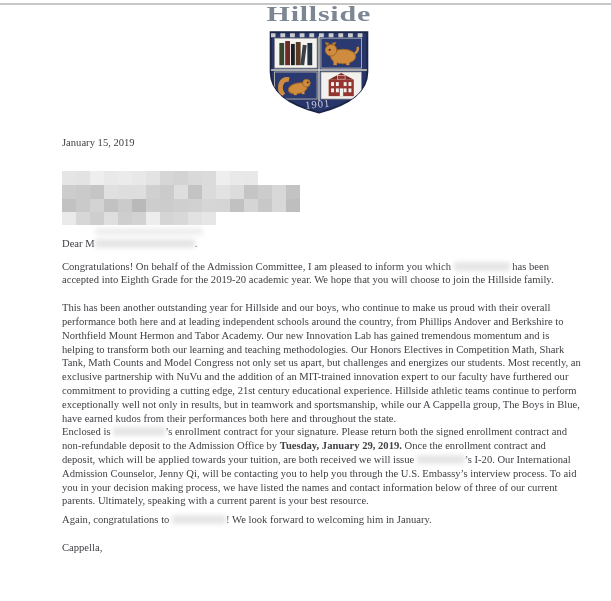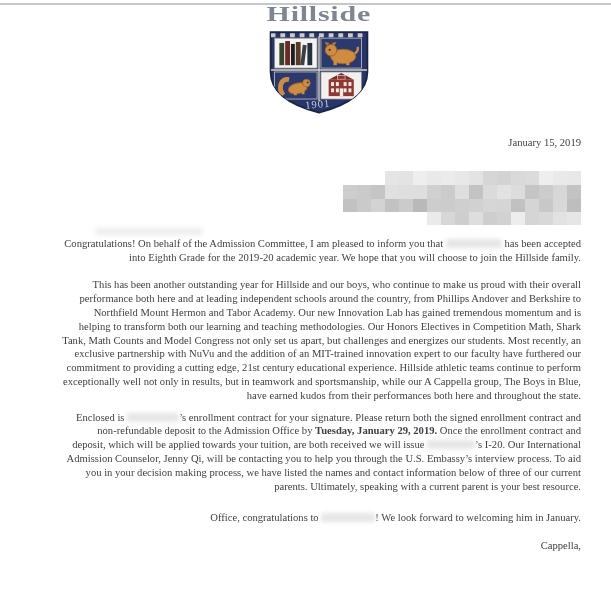--- a/index.html
+++ b/index.html
@@ -9,26 +9,26 @@
 
   
   .logo{position:absolute;left:256px;top:5px;width:126px;text-align:center;}
   .logo-name{color:#7d8794;font-size:20px;line-height:19px;font-weight:bold;}
   .logo-name .stretch{display:inline-block;transform:scaleX(1.5);transform-origin:center;
         letter-spacing:0.5px;}
   .shield-svg{display:block;margin:3px auto 0;}
 
   
   .letter{position:absolute;left:62px;top:136px;width:519px;color:#3f4145;
-          font-size:10.6px;line-height:13.8px;text-align:right;}
+          font-size:10.6px;line-height:13.8px;text-align:left;}
   .line{white-space:nowrap;}
   .date{margin-bottom:21px;}
   .para{margin-bottom:14px;}
-  .para.tight{margin-bottom:8px;}
-  .para.mid{margin-bottom:18px;}
+  .para.tight{margin-bottom:0;}
+  .para.mid{margin-bottom:5px;}
   .salutation{margin-bottom:9px;}
   .bold{font-weight:bold;}
 
   
   .mosaic{margin-bottom:3px;line-height:0;filter:blur(0.4px);}
   .mosaic-row{font-size:0;line-height:0;}
   .mosaic-cell{display:inline-block;}
 
   
   .redact-inline{display:inline-block;height:9px;border-radius:2px;background:#d7d7d7;
@@ -123,24 +123,25 @@
 
     <div class="mosaic">
         <div class="mosaic-row"><span class="mosaic-cell" style="width: 14px; height: 14px; background: rgb(229, 229, 229);"></span><span class="mosaic-cell" style="width: 14px; height: 14px; background: rgb(227, 227, 227);"></span><span class="mosaic-cell" style="width: 14px; height: 14px; background: rgb(238, 238, 238);"></span><span class="mosaic-cell" style="width: 14px; height: 14px; background: rgb(233, 233, 233);"></span><span class="mosaic-cell" style="width: 14px; height: 14px; background: rgb(235, 235, 235);"></span><span class="mosaic-cell" style="width: 14px; height: 14px; background: rgb(232, 232, 232);"></span><span class="mosaic-cell" style="width: 14px; height: 14px; background: rgb(227, 227, 227);"></span><span class="mosaic-cell" style="width: 14px; height: 14px; background: rgb(214, 214, 214);"></span><span class="mosaic-cell" style="width: 14px; height: 14px; background: rgb(211, 211, 211);"></span><span class="mosaic-cell" style="width: 14px; height: 14px; background: rgb(217, 217, 217);"></span><span class="mosaic-cell" style="width: 14px; height: 14px; background: rgb(219, 219, 219);"></span><span class="mosaic-cell" style="width: 14px; height: 14px; background: rgb(238, 238, 238);"></span><span class="mosaic-cell" style="width: 14px; height: 14px; background: rgb(233, 233, 233);"></span><span class="mosaic-cell" style="width: 14px; height: 14px; background: rgb(232, 232, 232);"></span></div>
         <div class="mosaic-row"><span class="mosaic-cell" style="width: 14px; height: 14px; background: rgb(205, 205, 205);"></span><span class="mosaic-cell" style="width: 14px; height: 14px; background: rgb(202, 202, 202);"></span><span class="mosaic-cell" style="width: 14px; height: 14px; background: rgb(197, 197, 197);"></span><span class="mosaic-cell" style="width: 14px; height: 14px; background: rgb(224, 224, 224);"></span><span class="mosaic-cell" style="width: 14px; height: 14px; background: rgb(222, 222, 222);"></span><span class="mosaic-cell" style="width: 14px; height: 14px; background: rgb(222, 222, 222);"></span><span class="mosaic-cell" style="width: 14px; height: 14px; background: rgb(208, 208, 208);"></span><span class="mosaic-cell" style="width: 14px; height: 14px; background: rgb(203, 203, 203);"></span><span class="mosaic-cell" style="width: 14px; height: 14px; background: rgb(222, 222, 222);"></span><span class="mosaic-cell" style="width: 14px; height: 14px; background: rgb(195, 195, 195);"></span><span class="mosaic-cell" style="width: 14px; height: 14px; background: rgb(219, 219, 219);"></span><span class="mosaic-cell" style="width: 14px; height: 14px; background: rgb(226, 226, 226);"></span><span class="mosaic-cell" style="width: 14px; height: 14px; background: rgb(220, 220, 220);"></span><span class="mosaic-cell" style="width: 14px; height: 14px; background: rgb(197, 197, 197);"></span><span class="mosaic-cell" style="width: 14px; height: 14px; background: rgb(204, 204, 204);"></span><span class="mosaic-cell" style="width: 14px; height: 14px; background: rgb(215, 215, 215);"></span><span class="mosaic-cell" style="width: 14px; height: 14px; background: rgb(195, 195, 195);"></span></div>
         <div class="mosaic-row"><span class="mosaic-cell" style="width: 14px; height: 13px; background: rgb(194, 194, 194);"></span><span class="mosaic-cell" style="width: 14px; height: 13px; background: rgb(202, 202, 202);"></span><span class="mosaic-cell" style="width: 14px; height: 13px; background: rgb(211, 211, 211);"></span><span class="mosaic-cell" style="width: 14px; height: 13px; background: rgb(194, 194, 194);"></span><span class="mosaic-cell" style="width: 14px; height: 13px; background: rgb(203, 203, 203);"></span><span class="mosaic-cell" style="width: 14px; height: 13px; background: rgb(185, 185, 185);"></span><span class="mosaic-cell" style="width: 14px; height: 13px; background: rgb(205, 205, 205);"></span><span class="mosaic-cell" style="width: 14px; height: 13px; background: rgb(204, 204, 204);"></span><span class="mosaic-cell" style="width: 14px; height: 13px; background: rgb(207, 207, 207);"></span><span class="mosaic-cell" style="width: 14px; height: 13px; background: rgb(209, 209, 209);"></span><span class="mosaic-cell" style="width: 14px; height: 13px; background: rgb(214, 214, 214);"></span><span class="mosaic-cell" style="width: 14px; height: 13px; background: rgb(213, 213, 213);"></span><span class="mosaic-cell" style="width: 14px; height: 13px; background: rgb(193, 193, 193);"></span><span class="mosaic-cell" style="width: 14px; height: 13px; background: rgb(213, 213, 213);"></span><span class="mosaic-cell" style="width: 14px; height: 13px; background: rgb(200, 200, 200);"></span><span class="mosaic-cell" style="width: 14px; height: 13px; background: rgb(216, 216, 216);"></span><span class="mosaic-cell" style="width: 14px; height: 13px; background: rgb(190, 190, 190);"></span></div>
         <div class="mosaic-row"><span class="mosaic-cell" style="width: 14px; height: 13px; background: rgb(234, 234, 234);"></span><span class="mosaic-cell" style="width: 14px; height: 13px; background: rgb(215, 215, 215);"></span><span class="mosaic-cell" style="width: 14px; height: 13px; background: rgb(206, 206, 206);"></span><span class="mosaic-cell" style="width: 14px; height: 13px; background: rgb(222, 222, 222);"></span><span class="mosaic-cell" style="width: 14px; height: 13px; background: rgb(206, 206, 206);"></span><span class="mosaic-cell" style="width: 14px; height: 13px; background: rgb(210, 210, 210);"></span><span class="mosaic-cell" style="width: 14px; height: 13px; background: rgb(237, 237, 237);"></span><span class="mosaic-cell" style="width: 14px; height: 13px; background: rgb(213, 213, 213);"></span><span class="mosaic-cell" style="width: 14px; height: 13px; background: rgb(216, 216, 216);"></span><span class="mosaic-cell" style="width: 14px; height: 13px; background: rgb(226, 226, 226);"></span><span class="mosaic-cell" style="width: 14px; height: 13px; background: rgb(230, 230, 230);"></span></div>
       </div>
 
     <div class="smudge"></div>
 
+    <div class="salutation line"><span>Dear M</span><span class="redact-inline light" style="width: 100px;"></span><span>.</span></div>
 
-    <div class="para"><span>Congratulations!  On behalf of the Admission Committee, I am pleased to inform you that </span><span class="redact-inline light" style="width: 56px;"></span><span> has been accepted into Eighth Grade for the 2019-20 academic year. We hope that you will choose to join the Hillside family.</span></div>
+    <div class="para"><span>Congratulations!  On behalf of the Admission Committee, I am pleased to inform you which </span><span class="redact-inline light" style="width: 56px;"></span><span> has been accepted into Eighth Grade for the 2019-20 academic year. We hope that you will choose to join the Hillside family.</span></div>
 
     <div class="para tight"><span>This has been another outstanding year for Hillside and our boys, who continue to make us proud with their overall performance both here and at leading independent schools around the country, from Phillips Andover and Berkshire to Northfield Mount Hermon and Tabor Academy. Our new Innovation Lab has gained tremendous momentum and is helping to transform both our learning and teaching methodologies. Our Honors Electives in Competition Math, Shark Tank, Math Counts and Model Congress not only set us apart, but challenges and energizes our students. Most recently, an exclusive partnership with NuVu and the addition of an MIT-trained innovation expert to our faculty have furthered our commitment to providing a cutting edge, 21st century educational experience. Hillside athletic teams continue to perform exceptionally well not only in results, but in teamwork and sportsmanship, while our A Cappella group, The Boys in Blue, have earned kudos from their performances both here and throughout the state.</span></div>
 
     <div class="para mid"><span>Enclosed is </span><span class="redact-inline light" style="width: 52px;"></span><span>’s enrollment contract for your signature. Please return both the signed enrollment contract and non-refundable deposit to the Admission Office by </span><span class="bold">Tuesday, January 29, 2019.</span><span> Once the enrollment contract and deposit, which will be applied towards your tuition, are both received we will issue </span><span class="redact-inline light" style="width: 48px;"></span><span>’s I-20.  Our International Admission Counselor, Jenny Qi, will be contacting you to help you through the U.S. Embassy’s interview process. To aid you in your decision making process, we have listed the names and contact information below of three of our current parents.  Ultimately, speaking with a current parent is your best resource.</span></div>
 
-    <div class="para"><span>Office, congratulations to </span><span class="redact-inline light" style="width: 54px;"></span><span>!  We look forward to welcoming him in January.</span></div>
+    <div class="para"><span>Again, congratulations to </span><span class="redact-inline light" style="width: 54px;"></span><span>!  We look forward to welcoming him in January.</span></div>
 
     <div class="line">Cappella,</div>
   </div>
 </div>
 
 </body></html>

